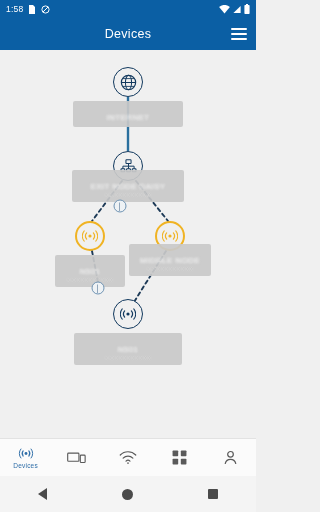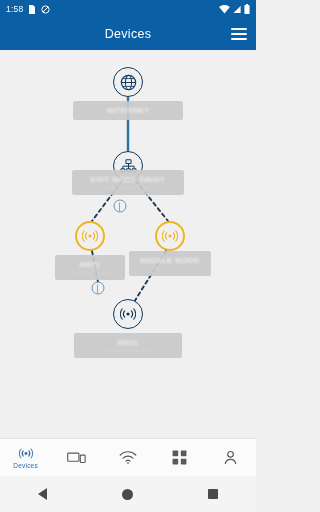--- a/index.html
+++ b/index.html
@@ -52,21 +52,21 @@
     background:#f0f0f0;
     display:flex; align-items:center; justify-content:center;
     box-sizing:border-box;
   }
   .node-circle.navy { border:1.6px solid #12395e; }
   .node-circle.amber { border:2px solid #f0b323; }
 
   .label {
     position:absolute; transform:translateX(-50%);
     background:#c9c9c9; border-radius:2px;
-    padding:5px 6px 4px;
+    padding:12px 6px 4px;
     text-align:center;
     min-width:62px;
     opacity:.92;
   }
   .label .t {
     display:block; font-size:8px; color:#e8e8e8;
     letter-spacing:.4px; white-space:nowrap;
     text-shadow:0 0 1.6px rgba(255,255,255,.85);
   }
   .label .s {
@@ -218,21 +218,21 @@
       <div class="node-circle amber">
         <svg width="16" height="16" viewBox="0 0 20 20">
           <circle cx="10" cy="10" r="2" fill="#f0b323"></circle>
           <path d="M5.8 6.2 A6 6 0 0 0 5.8 13.8" fill="none" stroke="#f0b323" stroke-width="1.5" stroke-linecap="round"></path>
           <path d="M14.2 6.2 A6 6 0 0 1 14.2 13.8" fill="none" stroke="#f0b323" stroke-width="1.5" stroke-linecap="round"></path>
           <path d="M2.8 3.6 A9.6 9.6 0 0 0 2.8 16.4" fill="none" stroke="#f0b323" stroke-width="1.3" stroke-linecap="round"></path>
           <path d="M17.2 3.6 A9.6 9.6 0 0 1 17.2 16.4" fill="none" stroke="#f0b323" stroke-width="1.3" stroke-linecap="round"></path>
         </svg>
       </div>
     </div>
-    <div class="label blurred" style="left:170px; top:201px; width:82px;">
+    <div class="label blurred" style="left:170px; top:194px; width:82px;">
       <span class="t">MIDDLE NODE</span>
       <span class="s">XXXXXXXXXXXX</span>
     </div>
 
     <div class="node" style="left:128px; top:264px;">
       <div class="node-circle navy">
         <svg width="16" height="16" viewBox="0 0 20 20">
           <circle cx="10" cy="10" r="2" fill="#12395e"></circle>
           <path d="M5.8 6.2 A6 6 0 0 0 5.8 13.8" fill="none" stroke="#12395e" stroke-width="1.5" stroke-linecap="round"></path>
           <path d="M14.2 6.2 A6 6 0 0 1 14.2 13.8" fill="none" stroke="#12395e" stroke-width="1.5" stroke-linecap="round"></path>

